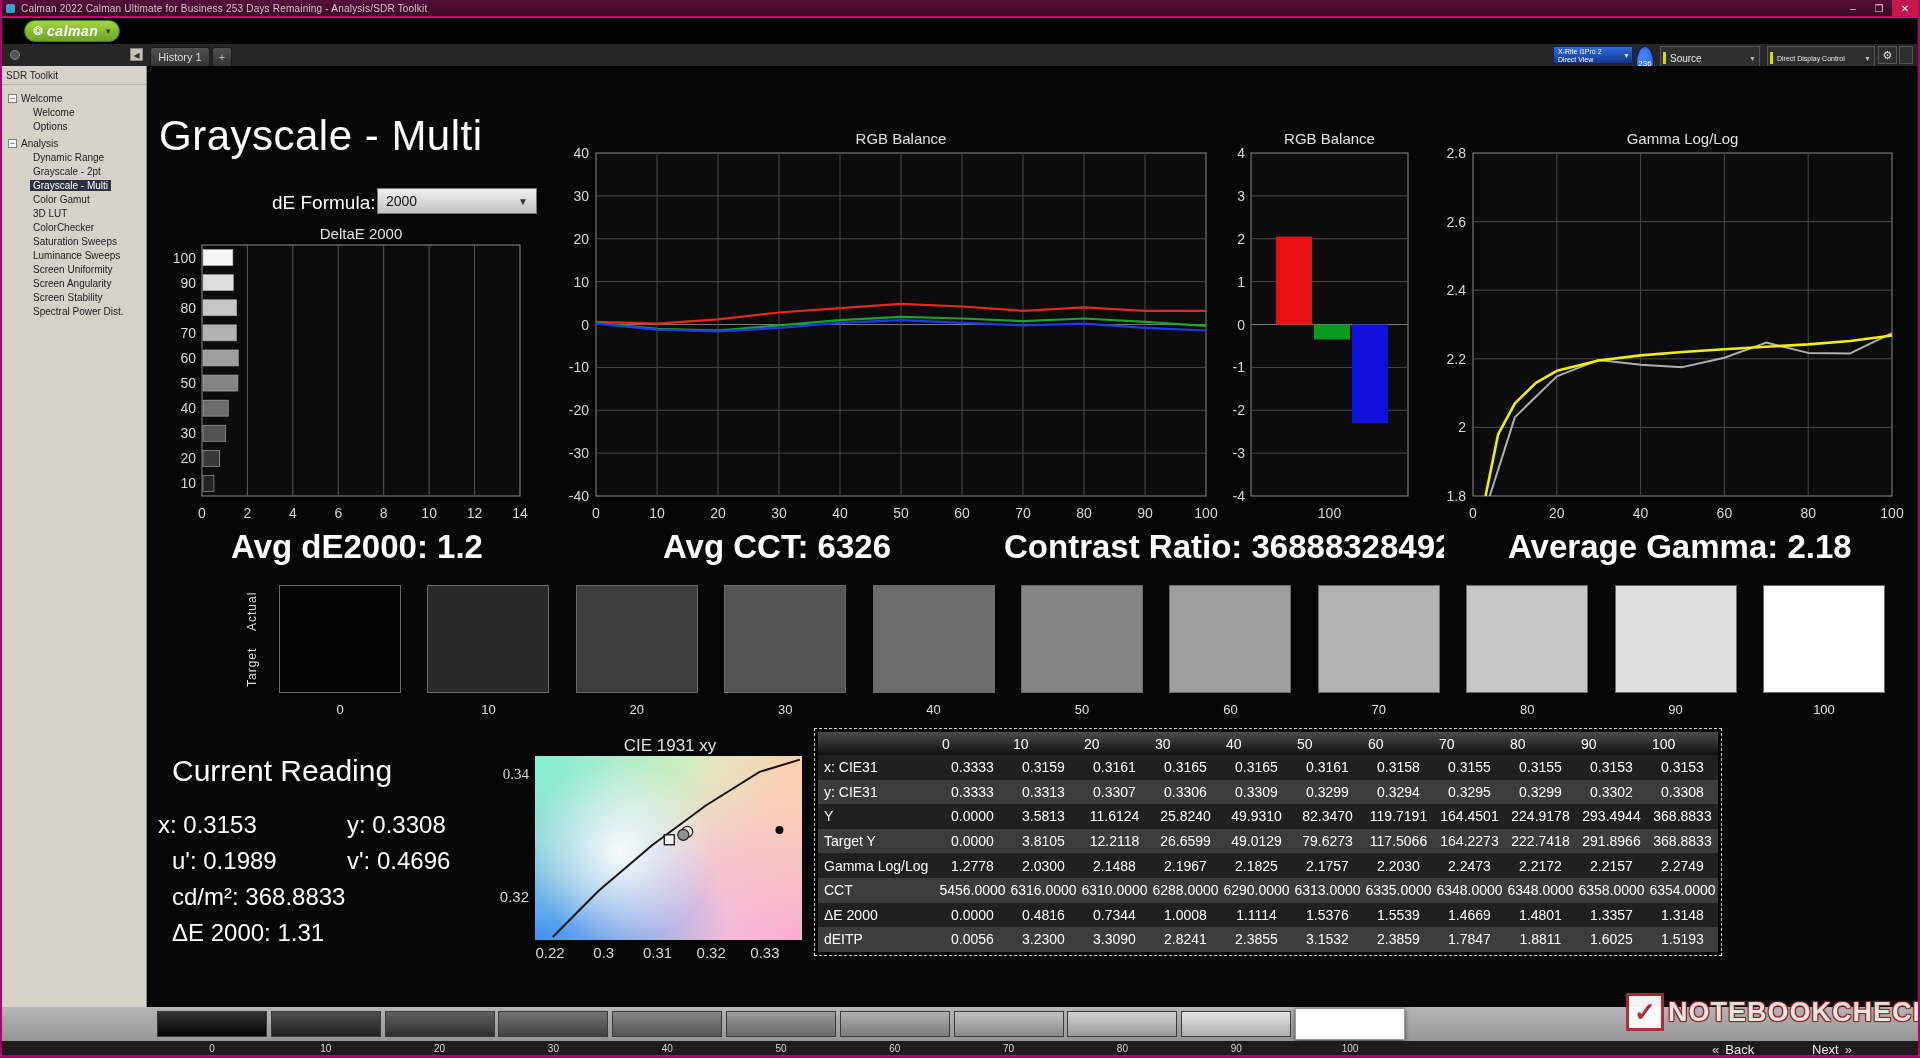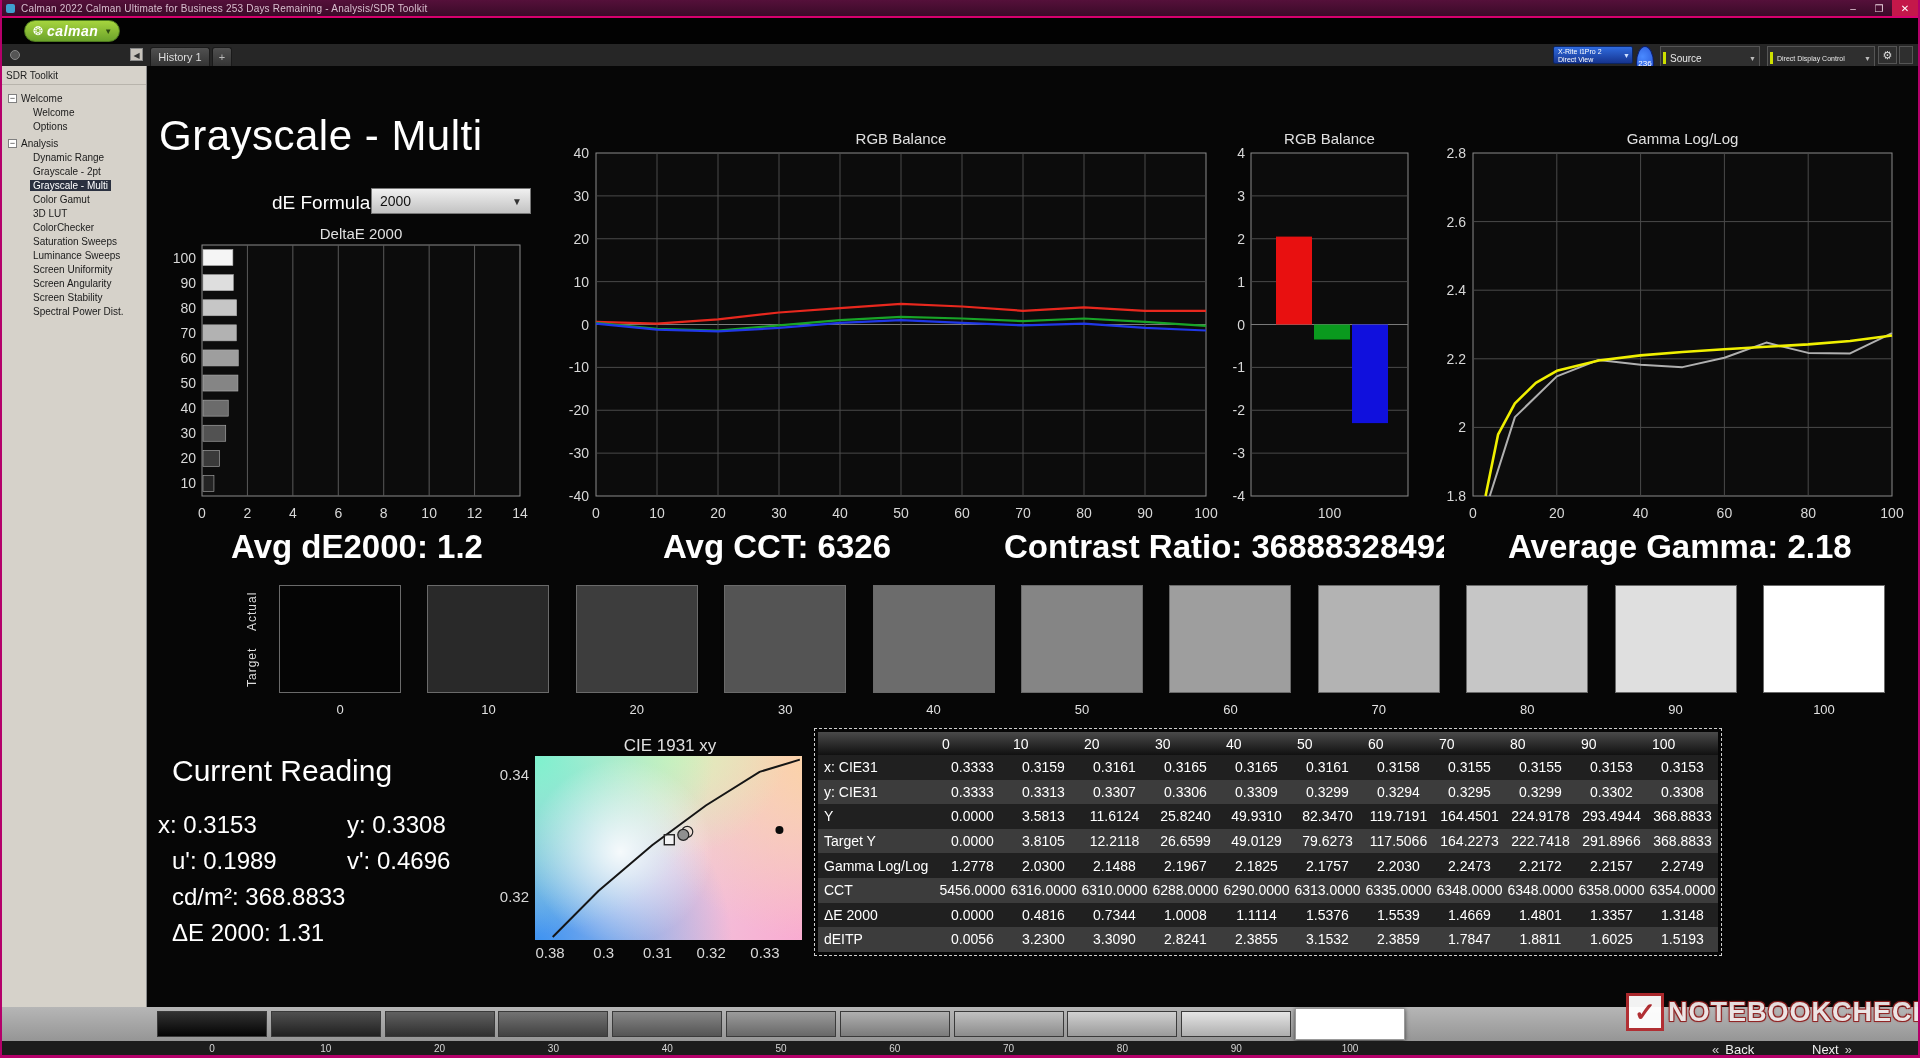--- a/index.html
+++ b/index.html
@@ -46,21 +46,21 @@
 .tree-group-row{display:flex;align-items:center;gap:4px;height:14px;margin-top:3px}
 .expander{width:9px;height:9px;border:1px solid #808080;background:#fff;font-size:9px;line-height:7px;text-align:center;color:#333}
 .tree-item{height:14px;padding-left:22px;display:flex;align-items:center;cursor:pointer}
 .tree-item-label{padding:0 3px;white-space:nowrap}
 .tree-item-label.selected{background:#2b3140;color:#fff}
 
 
 #content{position:absolute;left:147px;top:66px;width:1773px;height:941px;background:#060606;overflow:hidden}
 .page-title{position:absolute;left:12px;top:46px;font-size:42px;font-weight:300;color:#fff;letter-spacing:.5px}
 .de-label{position:absolute;left:125px;top:126px;font-size:19px;color:#fff}
-.de-select{position:absolute;left:224px;top:122px;width:160px;height:26px;background:linear-gradient(#f0f0f0,#c2c2c2);border:1px solid #777;color:#111;font-size:14px;display:flex;align-items:center;padding:0 8px;justify-content:space-between;cursor:pointer}
+.de-select{position:absolute;left:230px;top:122px;width:160px;height:26px;background:linear-gradient(#f0f0f0,#c2c2c2);border:1px solid #777;color:#111;font-size:14px;display:flex;align-items:center;padding:0 8px;justify-content:space-between;cursor:pointer}
 .de-arrow{color:#333;font-size:10px}
 .stat{position:absolute;top:462px;height:38px;line-height:38px;font-size:33px;font-weight:700;color:#fff;white-space:nowrap}
 .s0{left:55px;width:310px;text-align:center}
 .s1{left:470px;width:320px;text-align:center}
 .s2{left:857px;width:440px;overflow:hidden}
 .s3{left:1361px}
 
 
 .rot-label{position:absolute;left:98px;width:18px;writing-mode:vertical-rl;transform:rotate(180deg);font-size:12px;color:#ddd;text-align:center;letter-spacing:1px}
 .actual{top:516px;height:58px}
@@ -515,26 +515,26 @@
     <div class="swatch" style="left: 1022.4px; background: rgb(158, 158, 158);"></div>
     <div class="swatch-label" style="left: 1022.4px;">60</div>
     <div class="swatch" style="left: 1170.8px; background: rgb(179, 179, 179);"></div>
     <div class="swatch-label" style="left: 1170.8px;">70</div>
     <div class="swatch" style="left: 1319.2px; background: rgb(198, 198, 198);"></div>
     <div class="swatch-label" style="left: 1319.2px;">80</div>
     <div class="swatch" style="left: 1467.6px; background: rgb(223, 223, 223);"></div>
     <div class="swatch-label" style="left: 1467.6px;">90</div>
     <div class="swatch" style="left: 1616px; background: rgb(255, 255, 255);"></div>
     <div class="swatch-label" style="left: 1616px;">100</div>
-    <div class="cie-xtick" style="left: 378.042px;">0.38</div>
+    <div class="cie-xtick" style="left: 378.042px;">0.22</div>
     <div class="cie-xtick" style="left: 431.765px;">0.3</div>
     <div class="cie-xtick" style="left: 485.487px;">0.31</div>
     <div class="cie-xtick" style="left: 539.209px;">0.32</div>
     <div class="cie-xtick" style="left: 592.932px;">0.33</div>
-    <div class="cie-ytick" style="left: 336px; top: 699.95px;">0.34</div>
+    <div class="cie-ytick" style="left: 336px; top: 699.95px; font-family: Liberation Serif, serif;">0.34</div>
     <div class="cie-ytick" style="left: 336px; top: 822.209px;">0.32</div>
   </main>
 
 <div class="bottombar">
   <div id="patch-row">
       <div class="patch" style="left: 157px; background-color: rgb(5, 5, 5); background-image: linear-gradient(rgba(255, 255, 255, 0.18), rgba(0, 0, 0, 0.22));"></div>
       <div class="patch" style="left: 270.8px; background-color: rgb(41, 41, 41); background-image: linear-gradient(rgba(255, 255, 255, 0.18), rgba(0, 0, 0, 0.22));"></div>
       <div class="patch" style="left: 384.6px; background-color: rgb(61, 61, 61); background-image: linear-gradient(rgba(255, 255, 255, 0.18), rgba(0, 0, 0, 0.22));"></div>
       <div class="patch" style="left: 498.4px; background-color: rgb(84, 84, 84); background-image: linear-gradient(rgba(255, 255, 255, 0.18), rgba(0, 0, 0, 0.22));"></div>
       <div class="patch" style="left: 612.2px; background-color: rgb(108, 108, 108); background-image: linear-gradient(rgba(255, 255, 255, 0.18), rgba(0, 0, 0, 0.22));"></div>

